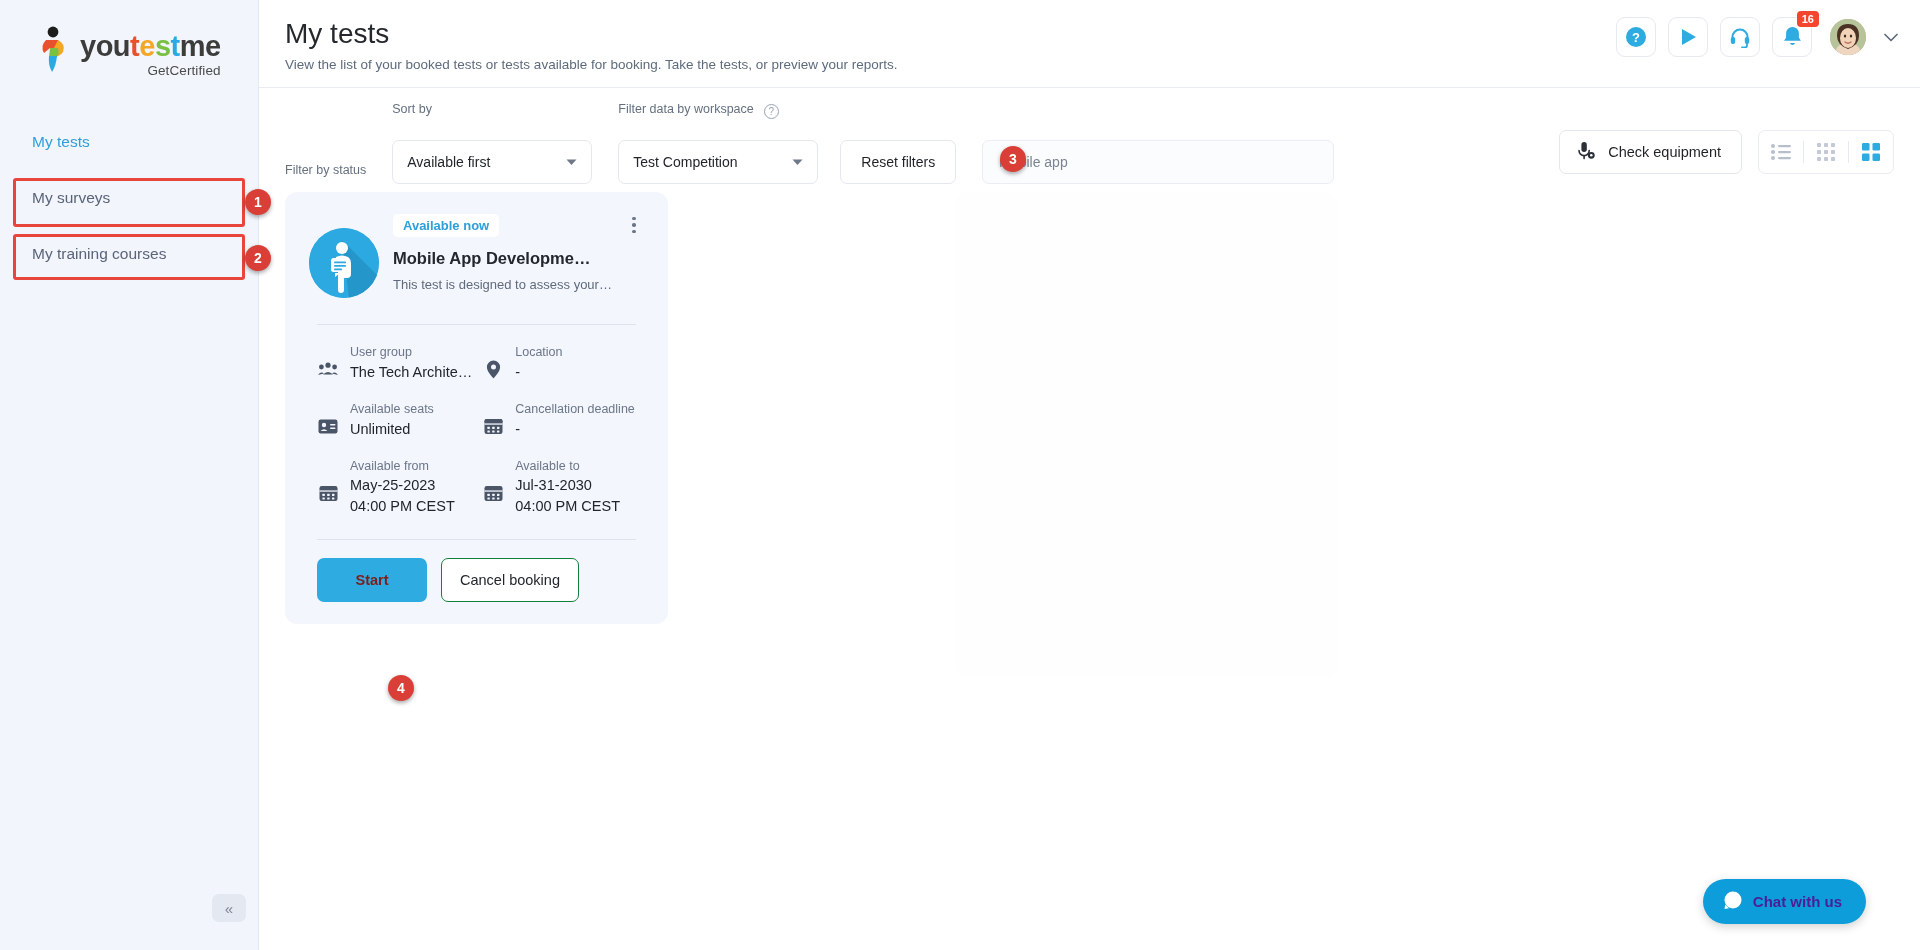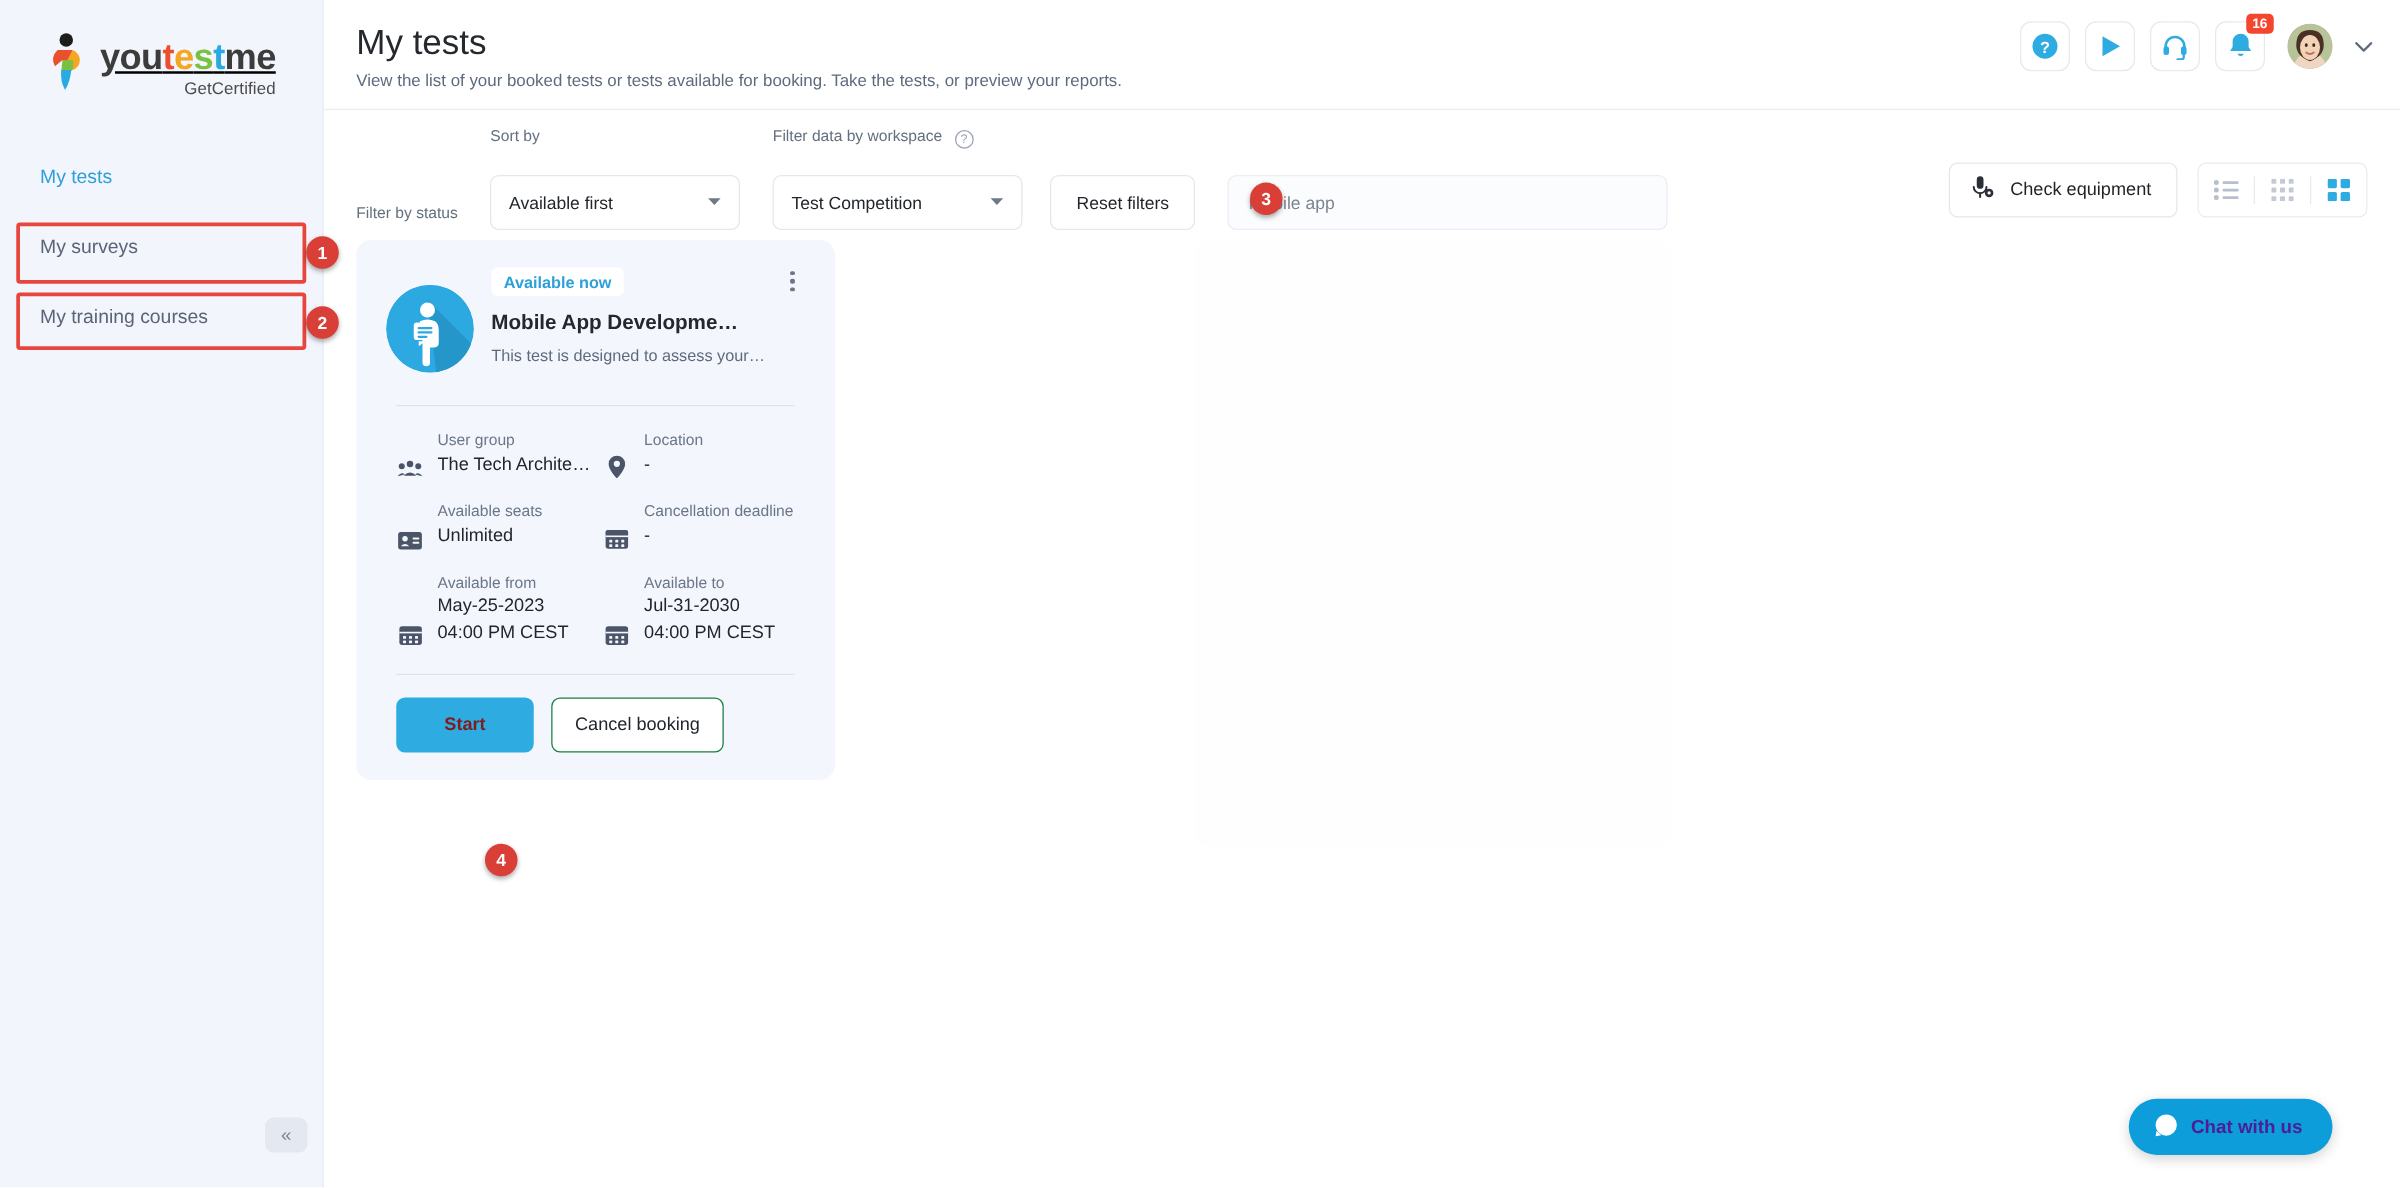--- a/index.html
+++ b/index.html
@@ -19,21 +19,21 @@
     flex: 0 0 259px;
     border-right: 1px solid #e3e8f2;
   }
   .logo-wrap {
     padding: 24px 0 0 36px;
     display: flex; align-items: flex-start;
     height: 96px;
   }
   .logo-mark { width: 36px; height: 46px; position: relative; flex: 0 0 36px; margin-top: 2px;}
   .logo-text-block { margin-left: 8px; margin-top: 8px; }
-  .logo-word { font-size: 29px; font-weight: 700; letter-spacing: -0.5px; line-height: 1; white-space: nowrap; text-decoration: underline;}
+  .logo-word { font-size: 29px; font-weight: 700; letter-spacing: -0.5px; line-height: 1; white-space: nowrap;}
   .logo-word .c1 { color: #3c3c3b; }
   .logo-word .c2 { color: #e8502e; }
   .logo-word .c3 { color: #f5a623; }
   .logo-word .c4 { color: #7ac143; }
   .logo-word .c5 { color: #29abe2; }
   .logo-word .c6 { color: #3c3c3b; }
   .logo-sub { font-size: 13.5px; color: #4b4b4b; text-align: right; margin-top: 2px; letter-spacing: 0.1px;}
 
   .nav { margin-top: 24px; }
   .nav-item {
@@ -195,21 +195,21 @@
     font-size: 13px; color: #5f6b7c; margin-top: 9px;
     white-space: nowrap; overflow: hidden; text-overflow: ellipsis; max-width: 220px;
   }
   .kebab { position: absolute; right: 0; top: 0; width: 20px; height: 26px; display:flex; flex-direction:column;
            align-items:center; justify-content:center; gap:3px; cursor: pointer; }
   .kebab span { width: 3.5px; height: 3.5px; border-radius: 50%; background: #6d7685; display:block;}
 
   .divider { height: 1px; background: #dde4f0; margin: 26px 8px 18px 8px; }
 
   .meta-grid { display: grid; grid-template-columns: 1fr 1fr; row-gap: 17px; column-gap: 10px; padding: 0 8px; }
-  .meta-item { display: flex; gap: 11px; align-items: flex-end; }
+  .meta-item { display: flex; gap: 11px; align-items: center; }
   .meta-ico { width: 22px; flex: 0 0 22px; display:flex; align-items:center; justify-content:center; margin-top: 13px; color:#4a5567;}
   .meta-text { min-width: 0; }
   .meta-label { font-size: 12.5px; color: #6b7688; line-height: 1.5; }
   .meta-value { font-size: 14.5px; color: #22262c; line-height: 1.45; white-space: nowrap; overflow: hidden; text-overflow: ellipsis; max-width: 145px;}
   .meta-value2 { font-size: 14.5px; color: #22262c; line-height: 1.45; }
 
   .card-actions { display: flex; gap: 14px; padding: 0 8px; margin-top: 26px; position: relative; }
   .btn-start {
     background: #2eabe0; color: #7f1d1d; font-weight: 700; font-size: 14.5px;
     border: none; border-radius: 7px; width: 110px; height: 44px; cursor: pointer;

